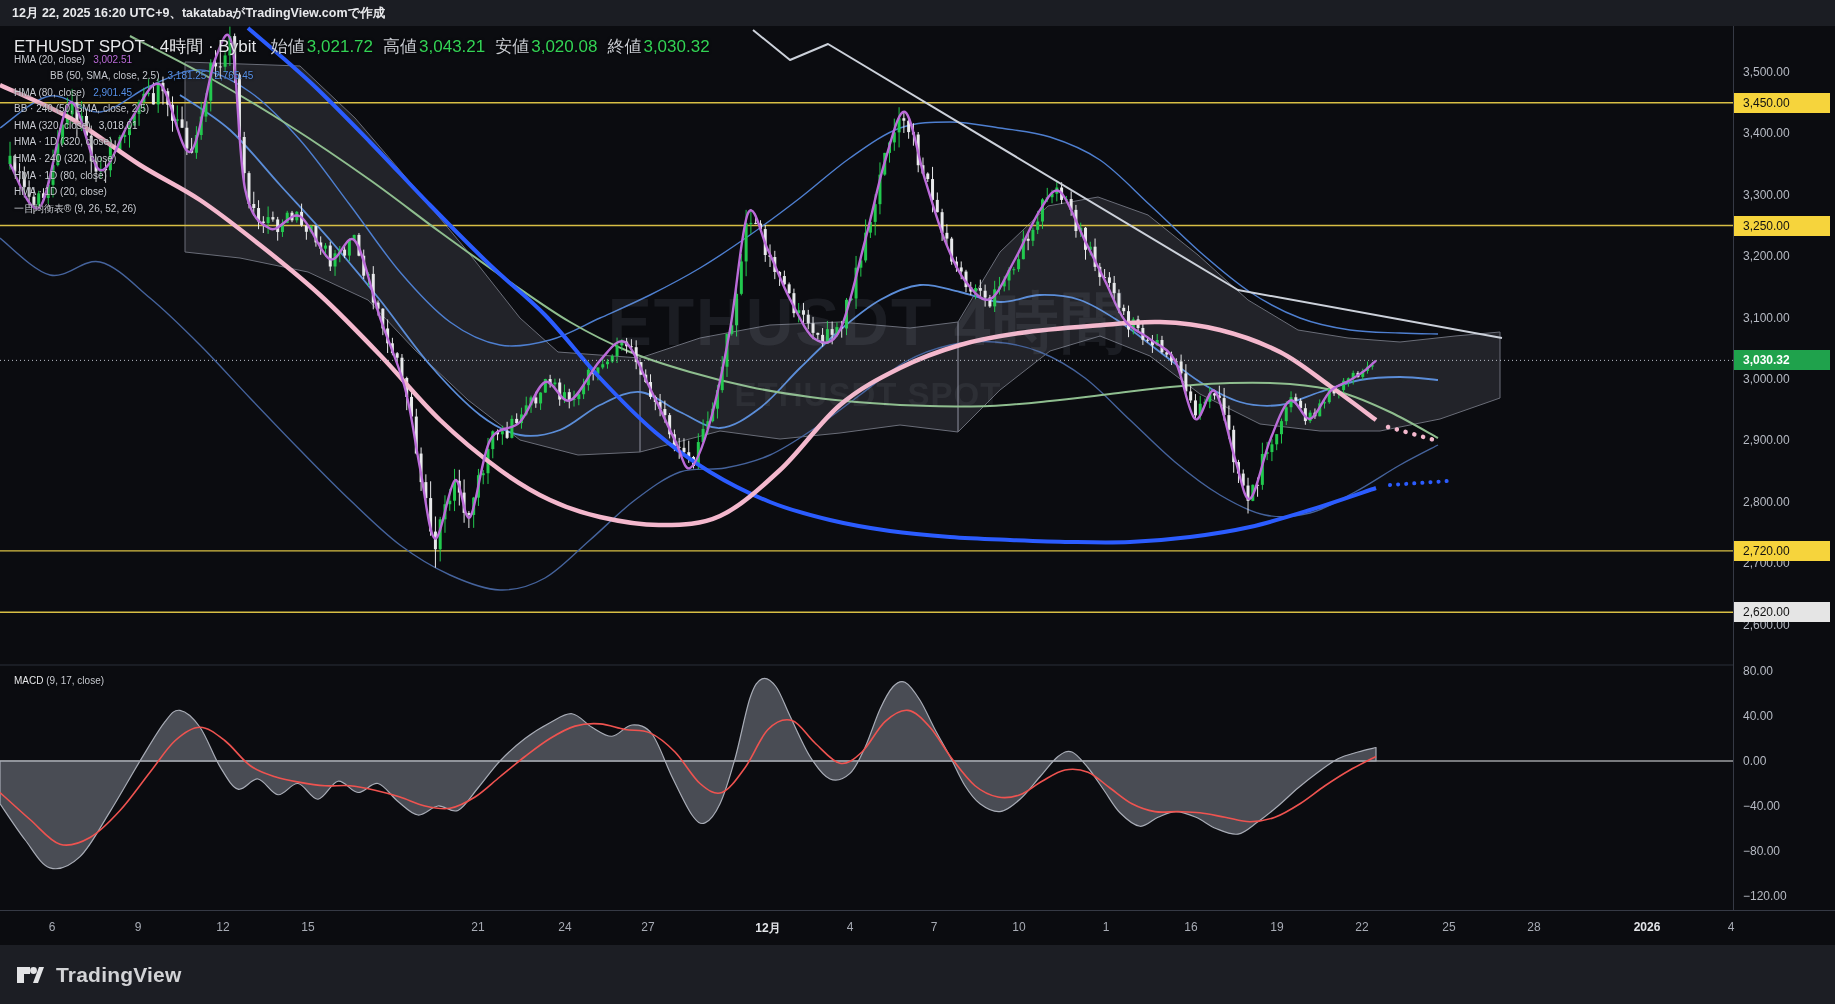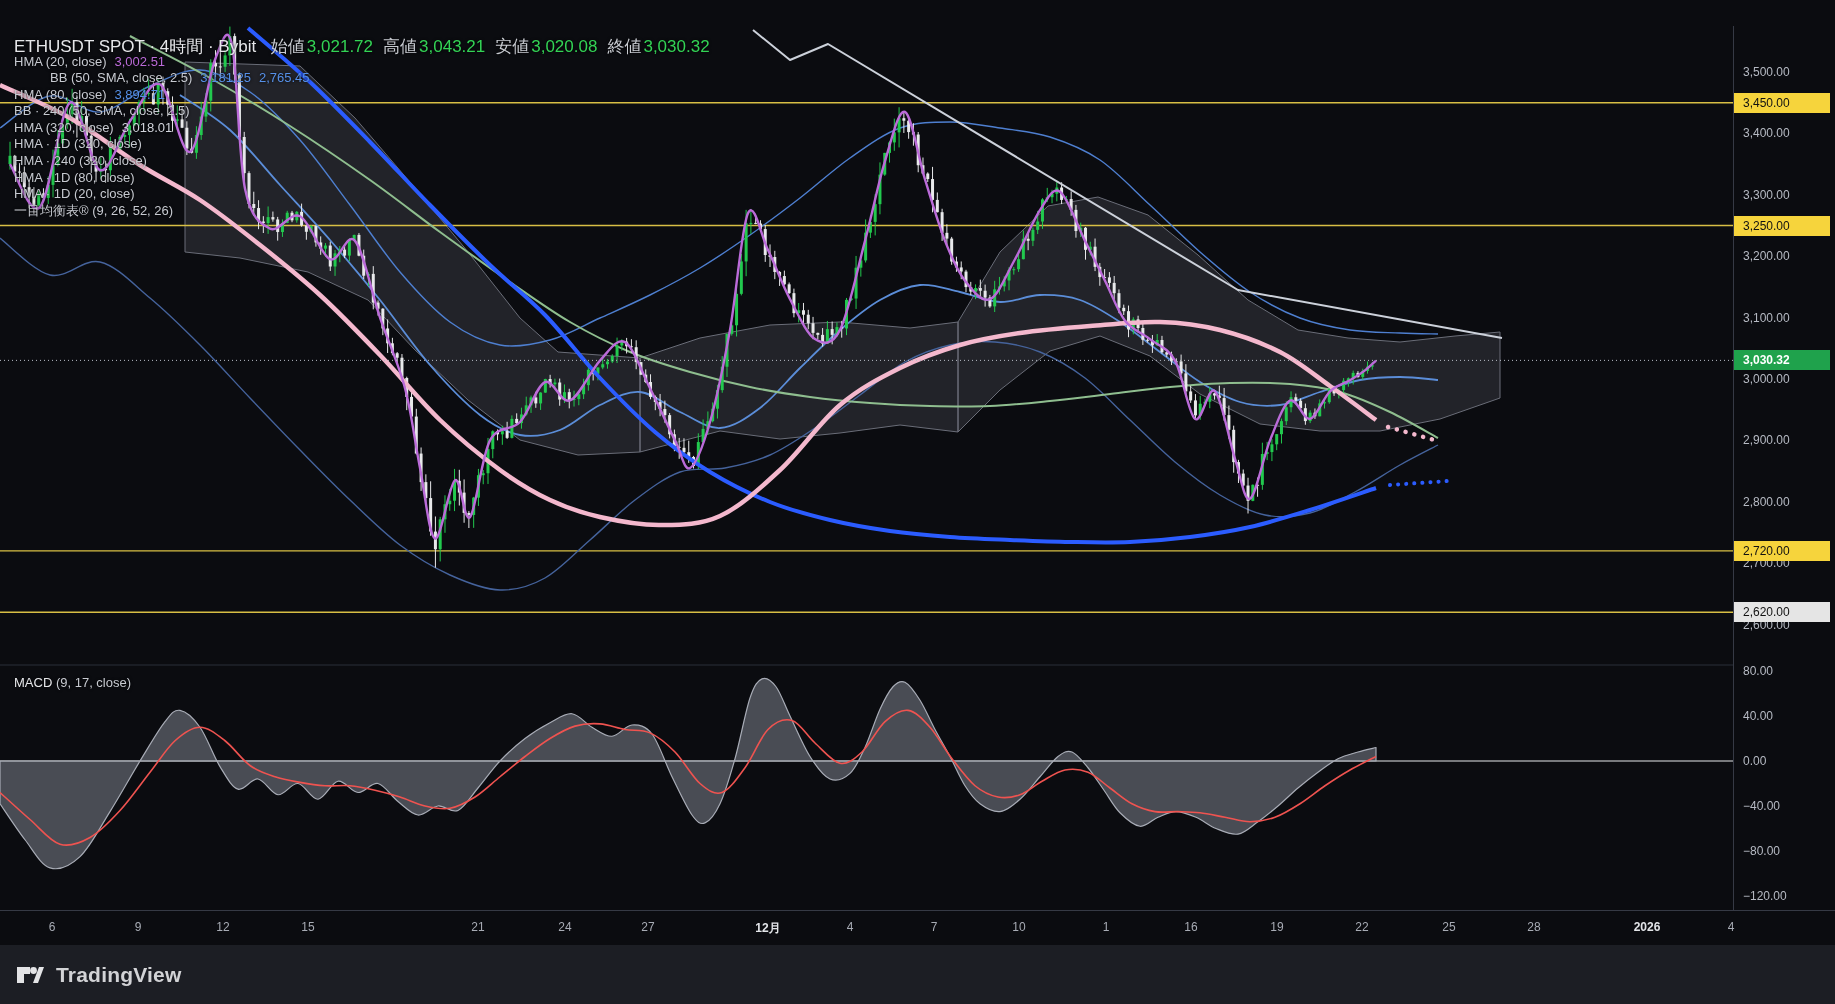--- a/index.html
+++ b/index.html
@@ -10,21 +10,21 @@
           color:#e8e9ec;font-size:12.5px;font-weight:700;line-height:26px;padding-left:12px;box-sizing:border-box;}
   
   #chart-wrap{position:absolute;left:0;top:26px;width:1733px;height:884px;}
   #chart-svg{position:absolute;left:0;top:0;}
   
   #watermark{position:absolute;left:868px;top:252px;transform:translateX(-50%);text-align:center;
              pointer-events:none;white-space:nowrap;}
   #watermark .wm1{font-size:66px;font-weight:700;color:rgba(176,186,205,0.10);letter-spacing:2px;}
   #watermark .wm2{font-size:33px;font-weight:700;color:rgba(176,186,205,0.08);margin-top:8px;letter-spacing:1px;}
   
-  .lg-row{position:absolute;left:14px;white-space:nowrap;font-size:13px;color:#c7cad1;
+  .lg-row{position:absolute;left:14px;white-space:nowrap;font-size:10px;color:#c7cad1;
           text-shadow:0 0 3px rgba(0,0,0,.9);}
   .lg-title{font-size:17px;color:#e6e7ea;font-weight:500;}
   .lg-lab{color:#c9ccd2;margin-left:10px;}
   .lg-val{margin-left:2px;font-weight:500;}
   
   #price-axis{position:absolute;left:1733px;top:26px;width:102px;height:884px;background:#0b0c10;
               border-left:1px solid #363a45;}
   .p-tick{position:absolute;left:9px;transform:translateY(-50%);font-size:12px;color:#b6bac3;white-space:nowrap;}
   .p-badge{position:absolute;left:0;width:96px;height:20px;transform:translateY(-50%);
            font-size:12px;line-height:20px;padding-left:9px;box-sizing:border-box;font-weight:500;}
@@ -35,20 +35,23 @@
   
   #bottom-bar{position:absolute;left:0;top:945px;width:100%;height:59px;background:#1c1e24;
               display:flex;align-items:center;padding-left:16px;box-sizing:border-box;}
   #brand-text{color:#d2d3d6;font-size:21px;font-weight:700;margin-left:12px;letter-spacing:.2px;}
 </style>
 </head>
 <body>
 
 <div id="app">
 
+  <div class="topbar">
+    <span>12月 22, 2025 16:20 UTC+9、takatabaがTradingView.comで作成</span>
+  </div>
 
   <div id="chart-wrap">
     <svg id="chart-svg" width="1733" height="884" viewBox="0 26 1733 884">
         <polygon points="185,62 300,66 355,118 415,188 468,252 520,318 558,352 640,358 640,452 578,455 520,440 468,400 415,350 368,300 308,272 240,258 185,252" fill="rgba(140,145,156,0.18)" stroke="#6a6d78" stroke-width="1"></polygon>
         <polygon points="640,358 700,338 770,325 840,322 910,328 958,322 958,432 900,425 840,433 780,439 720,431 640,452" fill="rgba(140,145,156,0.18)" stroke="#6a6d78" stroke-width="1"></polygon>
         <polygon points="958,322 1000,252 1048,206 1098,197 1148,215 1198,255 1248,300 1298,330 1348,338 1400,342 1455,336 1500,332 1500,398 1440,419 1380,431 1320,431 1260,424 1200,394 1150,356 1100,336 1050,351 1000,390 958,432" fill="rgba(140,145,156,0.18)" stroke="#6a6d78" stroke-width="1"></polygon>
         <line x1="0" y1="102.7" x2="1733" y2="102.7" stroke="#d8bf45" stroke-width="1.4"></line>
         <line x1="0" y1="225.5" x2="1733" y2="225.5" stroke="#d8bf45" stroke-width="1.4"></line>
         <line x1="0" y1="550.9200000000001" x2="1733" y2="550.9200000000001" stroke="#d8bf45" stroke-width="1.4"></line>
         <line x1="0" y1="612.3199999999999" x2="1733" y2="612.3199999999999" stroke="#d8bf45" stroke-width="1.4"></line>
@@ -635,25 +638,29 @@
         <path d="M0 85C11.666666666666666 90.5,46.66666666666667 104.66666666666667,70 118C93.33333333333333 131.33333333333334,118.33333333333333 151.33333333333334,140 165C161.66666666666666 178.66666666666666,180 186.66666666666666,200 200C220 213.33333333333334,240 229.16666666666666,260 245C280 260.8333333333333,300 276.6666666666667,320 295C340 313.3333333333333,360 334.1666666666667,380 355C400 375.8333333333333,420 400.8333333333333,440 420C460 439.1666666666667,481.6666666666667 456.6666666666667,500 470C518.3333333333334 483.3333333333333,533.3333333333334 492.1666666666667,550 500C566.6666666666666 507.8333333333333,581.6666666666666 512.8333333333334,600 517C618.3333333333334 521.1666666666666,640 525.1666666666666,660 525C680 524.8333333333334,700 525.1666666666666,720 516C740 506.8333333333333,760 488.5,780 470C800 451.5,820 422,840 405C860 388,880 378,900 368C920 358,940 350.8333333333333,960 345C980 339.1666666666667,998.3333333333334 336.1666666666667,1020 333C1041.6666666666667 329.8333333333333,1066.6666666666667 327.8333333333333,1090 326C1113.3333333333333 324.1666666666667,1138.3333333333333 321.3333333333333,1160 322C1181.6666666666667 322.6666666666667,1200 325,1220 330C1240 335,1261.6666666666667 342.6666666666667,1280 352C1298.3333333333333 361.3333333333333,1314 374.6666666666667,1330 386C1346 397.3333333333333,1368.3333333333333 414.3333333333333,1376 420" fill="none" stroke="#f4b8cd" stroke-width="4.5" stroke-linejoin="round" stroke-linecap="butt" stroke-dasharray="none"></path>
         <path d="M1388 427 L 1438 441" fill="none" stroke="#f4b8cd" stroke-width="4.5" stroke-linejoin="round" stroke-linecap="round" stroke-dasharray="0.1 9"></path>
         <path d="M753 30 L 790 60 L 828 44 L 1238 290 L 1502 338" fill="none" stroke="#ccd1da" stroke-width="2" stroke-linejoin="round" stroke-linecap="butt" stroke-dasharray="none"></path>
         <path d="M10 164.1C15 171.26333333333332,30 217.3133333333333,40 207.07999999999998C50 196.84666666666666,60 108.84,70 102.7C80 96.56,90 167.17000000000002,100 170.24C110 173.31,120 135.44666666666666,130 121.12C140 106.79333333333334,150 79.16333333333334,160 84.28C170 89.39666666666666,180.83333333333334 155.91333333333333,190 151.82C199.16666666666666 147.72666666666666,208 77.62833333333333,215 59.72C222 41.81166666666667,227 22.880000000000006,232 44.370000000000005C237 65.86,238.66666666666666 157.96,245 188.66C251.33333333333334 219.35999999999999,260.8333333333333 223.965,270 228.57C279.1666666666667 233.17499999999998,290 211.17333333333332,300 216.29C310 221.40666666666667,320.8333333333333 255.17666666666665,330 259.27C339.1666666666667 263.36333333333334,346.6666666666667 231.12833333333333,355 240.85C363.3333333333333 250.57166666666666,371.6666666666667 293.04,380 317.6C388.3333333333333 342.16,398.3333333333333 363.1383333333333,405 388.21C411.6666666666667 413.28166666666664,415 442.9583333333333,420 468.03C425 493.10166666666663,429.1666666666667 536.5933333333334,435 538.64C440.8333333333333 540.6866666666666,449.1666666666667 483.89166666666665,455 480.31C460.8333333333333 476.72833333333335,464.1666666666667 523.8016666666666,470 517.15C475.8333333333333 510.49833333333333,481.6666666666667 456.26166666666666,490 440.4C498.3333333333333 424.5383333333333,510.8333333333333 431.7016666666667,520 421.98C529.1666666666666 412.2583333333333,536.6666666666666 385.65166666666664,545 382.07C553.3333333333334 378.48833333333334,560.8333333333334 404.07166666666666,570 400.49C579.1666666666666 396.90833333333336,590.8333333333334 370.3016666666667,600 360.58C609.1666666666666 350.8583333333333,616.6666666666666 337.55499999999995,625 342.15999999999997C633.3333333333334 346.765,641.6666666666666 371.83666666666664,650 388.21C658.3333333333334 404.5833333333333,668.3333333333334 427.09666666666664,675 440.4C681.6666666666666 453.7033333333333,684.1666666666666 471.09999999999997,690 468.03C695.8333333333334 464.96,703.3333333333334 445.005,710 421.98C716.6666666666666 398.95500000000004,723.6666666666666 364.67333333333335,730 329.88C736.3333333333334 295.08666666666664,741.6666666666666 226.52333333333334,748 213.22C754.3333333333334 199.91666666666666,761 235.73333333333335,768 250.06C775 264.38666666666666,782.1666666666666 284.3416666666667,790 299.18C797.8333333333334 314.0183333333333,806.6666666666666 333.9733333333333,815 339.09C823.3333333333334 344.20666666666665,831.6666666666666 346.25333333333333,840 329.88C848.3333333333334 313.50666666666666,857.5 268.9916666666667,865 240.85C872.5 212.70833333333331,878.3333333333334 182.52,885 161.03C891.6666666666666 139.54,898.3333333333334 108.84,905 111.91C911.6666666666666 114.97999999999999,918.3333333333334 157.95999999999998,925 179.45C931.6666666666666 200.94,938.3333333333334 223.965,945 240.85C951.6666666666666 257.735,957.5 271.0383333333333,965 280.76C972.5 290.4816666666667,981.6666666666666 302.76166666666666,990 299.18C998.3333333333334 295.59833333333336,1006.6666666666666 274.1083333333333,1015 259.27C1023.3333333333334 244.43166666666664,1032.5 221.40666666666667,1040 210.15C1047.5 198.89333333333335,1052.5 186.61333333333334,1060 191.73000000000002C1067.5 196.8466666666667,1077.5 226.01166666666666,1085 240.85C1092.5 255.68833333333333,1098.3333333333333 267.45666666666665,1105 280.76C1111.6666666666667 294.06333333333333,1117.5 310.94833333333327,1125 320.66999999999996C1132.5 330.39166666666665,1141.6666666666667 332.4383333333333,1150 339.09C1158.3333333333333 345.7416666666667,1167.5 347.27666666666664,1175 360.58C1182.5 373.8833333333333,1188.3333333333333 413.7933333333333,1195 418.90999999999997C1201.6666666666667 424.02666666666664,1208.3333333333333 384.62833333333333,1215 391.28C1221.6666666666667 397.9316666666666,1229.1666666666667 440.91166666666663,1235 458.82C1240.8333333333333 476.72833333333335,1244.1666666666667 501.8,1250 498.73C1255.8333333333333 495.66,1263.3333333333333 456.7733333333333,1270 440.4C1276.6666666666667 424.02666666666664,1283.3333333333333 404.07166666666666,1290 400.49C1296.6666666666667 396.90833333333336,1303.3333333333333 420.445,1310 418.90999999999997C1316.6666666666667 417.37499999999994,1323.3333333333333 397.727,1330 391.28C1336.6666666666667 384.83299999999997,1344.1666666666667 383.70733333333334,1350 380.228C1355.8333333333333 376.7486666666667,1360.6666666666667 373.6786666666667,1365 370.404C1369.3333333333333 367.1293333333333,1374.1666666666667 362.21733333333333,1376 360.58" fill="none" stroke="#bb6bd9" stroke-width="2.4" stroke-linejoin="round"></path>
         <line x1="0" y1="360.3835199999999" x2="1733" y2="360.3835199999999" stroke="#b9bdc6" stroke-width="1" stroke-dasharray="1 3"></line>
         <line x1="0" y1="665" x2="1733" y2="665" stroke="#2a2e39" stroke-width="1"></line>
         <line x1="0" y1="761" x2="1733" y2="761" stroke="#e6e8ea" stroke-width="1"></line>
         <path d="M0 803.75C4.166666666666667 809.75,16.666666666666664 829.0625,25 839.75C33.333333333333336 850.4375,40.833333333333336 865.0625,50 867.875C59.166666666666664 870.6875,70 866,80 856.625C90 847.25,100 827.5625,110 811.625C120 795.6875,130.83333333333334 776,140 761C149.16666666666666 746,158.33333333333334 730.0625,165 721.625C171.66666666666666 713.1875,174.16666666666666 709.4375,180 710.375C185.83333333333334 711.3125,193.33333333333334 717.875,200 727.25C206.66666666666666 736.625,213.66666666666666 756.3125,220 766.625C226.33333333333334 776.9375,231.66666666666666 787.0625,238 789.125C244.33333333333334 791.1875,251.33333333333334 778.0625,258 779C264.6666666666667 779.9375,271.3333333333333 794,278 794.75C284.6666666666667 795.5,291.3333333333333 782.75,298 783.5C304.6666666666667 784.25,311.3333333333333 799.625,318 799.25C324.6666666666667 798.875,331.3333333333333 782.375,338 781.25C344.6666666666667 780.125,351.3333333333333 792.125,358 792.5C364.6666666666667 792.875,371.3333333333333 782,378 783.5C384.6666666666667 785,391.3333333333333 796.25,398 801.5C404.6666666666667 806.75,411.3333333333333 814.25,418 815C424.6666666666667 815.75,431.3333333333333 806.75,438 806C444.6666666666667 805.25,451.3333333333333 813.5,458 810.5C464.6666666666667 807.5,471 796.25,478 788C485 779.75,492.1666666666667 769.25,500 761C507.8333333333333 752.75,516.6666666666666 744.875,525 738.5C533.3333333333334 732.125,542.1666666666666 726.875,550 722.75C557.8333333333334 718.625,565 713,572 713.75C579 714.5,585.3333333333334 723.5,592 727.25C598.6666666666666 731,605.3333333333334 736.625,612 736.25C618.6666666666666 735.875,625.3333333333334 725.375,632 725C638.6666666666666 724.625,645.3333333333334 725.375,652 734C658.6666666666666 742.625,665.3333333333334 763.25,672 776.75C678.6666666666666 790.25,686.5 807.3125,692 815C697.5 822.6875,700.3333333333334 824.75,705 822.875C709.6666666666666 821,715 814.4375,720 803.75C725 793.0625,730 776.375,735 758.75C740 741.125,745.5 711.3125,750 698C754.5 684.6875,757.6666666666666 680.75,762 678.875C766.3333333333334 677,771.3333333333334 680.5625,776 686.75C780.6666666666666 692.9375,784.3333333333334 704.375,790 716C795.6666666666666 727.625,803.3333333333334 746,810 756.5C816.6666666666666 767,823.3333333333334 776.1875,830 779C836.6666666666666 781.8125,844.1666666666666 778.625,850 773.375C855.8333333333334 768.125,860 758.1875,865 747.5C870 736.8125,875.3333333333334 719.375,880 709.25C884.6666666666666 699.125,888.8333333333334 691.25,893 686.75C897.1666666666666 682.25,900.5 680,905 682.25C909.5 684.5,915 692.375,920 700.25C925 708.125,930 720.125,935 729.5C940 738.875,945 747.125,950 756.5C955 765.875,960 777.875,965 785.75C970 793.625,974.1666666666666 799.4375,980 803.75C985.8333333333334 808.0625,993.3333333333334 812.375,1000 811.625C1006.6666666666666 810.875,1013.3333333333334 805.0625,1020 799.25C1026.6666666666667 793.4375,1033.6666666666667 783.875,1040 776.75C1046.3333333333333 769.625,1052.6666666666667 760.625,1058 756.5C1063.3333333333333 752.375,1067 750.125,1072 752C1077 753.875,1082.6666666666667 761.375,1088 767.75C1093.3333333333333 774.125,1098.6666666666667 782.75,1104 790.25C1109.3333333333333 797.75,1114 806.75,1120 812.75C1126 818.75,1133.6666666666667 825.5,1140 826.25C1146.3333333333333 827,1152 819.6875,1158 817.25C1164 814.8125,1169.6666666666667 811.625,1176 811.625C1182.3333333333333 811.625,1189.3333333333333 814.4375,1196 817.25C1202.6666666666667 820.0625,1209 825.6875,1216 828.5C1223 831.3125,1231 835.25,1238 834.125C1245 833,1251.3333333333333 826.4375,1258 821.75C1264.6666666666667 817.0625,1271.3333333333333 811.625,1278 806C1284.6666666666667 800.375,1291.3333333333333 793.625,1298 788C1304.6666666666667 782.375,1311.3333333333333 777.125,1318 772.25C1324.6666666666667 767.375,1331.3333333333333 762.125,1338 758.75C1344.6666666666667 755.375,1351.6666666666667 753.875,1358 752C1364.3333333333333 750.125,1373 748.25,1376 747.5 L 1376 761 L 0 761 Z" fill="rgba(126,130,141,0.55)" stroke="#a8acb6" stroke-width="1.2" stroke-linejoin="round"></path>
         <path d="M0 792.5C5 797,20 810.875,30 819.5C40 828.125,50 841.25,60 844.25C70 847.25,80 843.125,90 837.5C100 831.875,110 821.375,120 810.5C130 799.625,140.83333333333334 783.875,150 772.25C159.16666666666666 760.625,166.66666666666666 748.25,175 740.75C183.33333333333334 733.25,191.66666666666666 727.25,200 727.25C208.33333333333334 727.25,216.66666666666666 734.375,225 740.75C233.33333333333334 747.125,241.66666666666666 759.5,250 765.5C258.3333333333333 771.5,266.6666666666667 773.9375,275 776.75C283.3333333333333 779.5625,291.6666666666667 780.875,300 782.375C308.3333333333333 783.875,316.6666666666667 785.1875,325 785.75C333.3333333333333 786.3125,341.6666666666667 785,350 785.75C358.3333333333333 786.5,366.6666666666667 788.375,375 790.25C383.3333333333333 792.125,391.6666666666667 794.375,400 797C408.3333333333333 799.625,416.6666666666667 804.125,425 806C433.3333333333333 807.875,441.6666666666667 809.75,450 808.25C458.3333333333333 806.75,466.6666666666667 802.25,475 797C483.3333333333333 791.75,491.6666666666667 783.5,500 776.75C508.3333333333333 770,516.6666666666666 762.875,525 756.5C533.3333333333334 750.125,541.6666666666666 743.5625,550 738.5C558.3333333333334 733.4375,566.6666666666666 728.5625,575 726.125C583.3333333333334 723.6875,591.6666666666666 723.3125,600 723.875C608.3333333333334 724.4375,616.6666666666666 728,625 729.5C633.3333333333334 731,641.6666666666666 729.125,650 732.875C658.3333333333334 736.625,666.6666666666666 743.5625,675 752C683.3333333333334 760.4375,692.1666666666666 776.75,700 783.5C707.8333333333334 790.25,714.5 795.125,722 792.5C729.5 789.875,737.3333333333334 778.25,745 767.75C752.6666666666666 757.25,760.1666666666666 737.375,768 729.5C775.8333333333334 721.625,784.1666666666666 718.25,792 720.5C799.8333333333334 722.75,807 735.875,815 743C823 750.125,832.1666666666666 761.75,840 763.25C847.8333333333334 764.75,854.5 758.9375,862 752C869.5 745.0625,877.3333333333334 728.5625,885 721.625C892.6666666666666 714.6875,900.5 709.4375,908 710.375C915.5 711.3125,922.6666666666666 719.1875,930 727.25C937.3333333333334 735.3125,944.5 749,952 758.75C959.5 768.5,967.3333333333334 779.375,975 785.75C982.6666666666666 792.125,990.5 795.5,998 797C1005.5 798.5,1012.6666666666666 797.375,1020 794.75C1027.3333333333333 792.125,1034.5 785.375,1042 781.25C1049.5 777.125,1057.3333333333333 771.5,1065 770C1072.6666666666667 768.5,1080.5 769.25,1088 772.25C1095.5 775.25,1102.6666666666667 782.75,1110 788C1117.3333333333333 793.25,1124.5 799.8125,1132 803.75C1139.5 807.6875,1147.3333333333333 810.3125,1155 811.625C1162.6666666666667 812.9375,1170.5 811.4375,1178 811.625C1185.5 811.8125,1192.1666666666667 811.8125,1200 812.75C1207.8333333333333 813.6875,1216.6666666666667 815.75,1225 817.25C1233.3333333333333 818.75,1241.6666666666667 821.75,1250 821.75C1258.3333333333333 821.75,1266.6666666666667 820.25,1275 817.25C1283.3333333333333 814.25,1291.6666666666667 809,1300 803.75C1308.3333333333333 798.5,1316.6666666666667 791.375,1325 785.75C1333.3333333333333 780.125,1341.5 774.875,1350 770C1358.5 765.125,1371.6666666666667 758.75,1376 756.5" fill="none" stroke="#ef5350" stroke-width="1.6" stroke-linejoin="round"></path>
       </svg>
+    <div id="watermark">
+      <div class="wm1">ETHUSDT 4時間</div>
+      <div class="wm2">ETHUSDT SPOT</div>
+    </div>
     <div id="legend">
         <div class="lg-row lg-title" style="top: 9px;"><span>ETHUSDT SPOT</span><span> · 4時間 · Bybit  </span><span class="lg-lab">始値</span><span class="lg-val" style="color: rgb(51, 211, 85);">3,021.72</span><span class="lg-lab">高値</span><span class="lg-val" style="color: rgb(51, 211, 85);">3,043.21</span><span class="lg-lab">安値</span><span class="lg-val" style="color: rgb(51, 211, 85);">3,020.08</span><span class="lg-lab">終値</span><span class="lg-val" style="color: rgb(51, 211, 85);">3,030.32</span></div>
         <div class="lg-row" style="top: 28px;"><span>HMA (20, close)</span><span class="lg-val" style="color: rgb(187, 107, 217); margin-left: 8px;">3,002.51</span></div>
         <div class="lg-row" style="top: 44px; margin-left: 36px;"><span>BB (50, SMA, close, 2.5)</span><span class="lg-val" style="color: rgb(86, 144, 232); margin-left: 8px;">3,181.25</span><span class="lg-val" style="color: rgb(86, 144, 232); margin-left: 8px;">2,765.45</span></div>
-        <div class="lg-row" style="top: 61px;"><span>HMA (80, close)</span><span class="lg-val" style="color: rgb(86, 144, 232); margin-left: 8px;">3,894.71</span></div>
+        <div class="lg-row" style="top: 61px;"><span>HMA (80, close)</span><span class="lg-val" style="color: rgb(86, 144, 232); margin-left: 8px;">2,901.45</span></div>
         <div class="lg-row" style="top: 77px;"><span>BB · 240 (50, SMA, close, 2.5)</span></div>
         <div class="lg-row" style="top: 94px;"><span>HMA (320, close)</span><span class="lg-val" style="color: rgb(209, 212, 220); margin-left: 8px;">3,018.01</span></div>
         <div class="lg-row" style="top: 110px;"><span>HMA · 1D (320, close)</span></div>
         <div class="lg-row" style="top: 127px;"><span>HMA · 240 (320, close)</span></div>
         <div class="lg-row" style="top: 144px;"><span>HMA · 1D (80, close)</span></div>
         <div class="lg-row" style="top: 160px;"><span>HMA · 1D (20, close)</span></div>
         <div class="lg-row" style="top: 176px;"><span>一目均衡表® (9, 26, 52, 26)</span></div>
         <div class="lg-row" style="top: 649px;"><span style="color: rgb(230, 231, 234);">MACD </span><span>(9, 17, close)</span></div>
       </div>
   </div>

